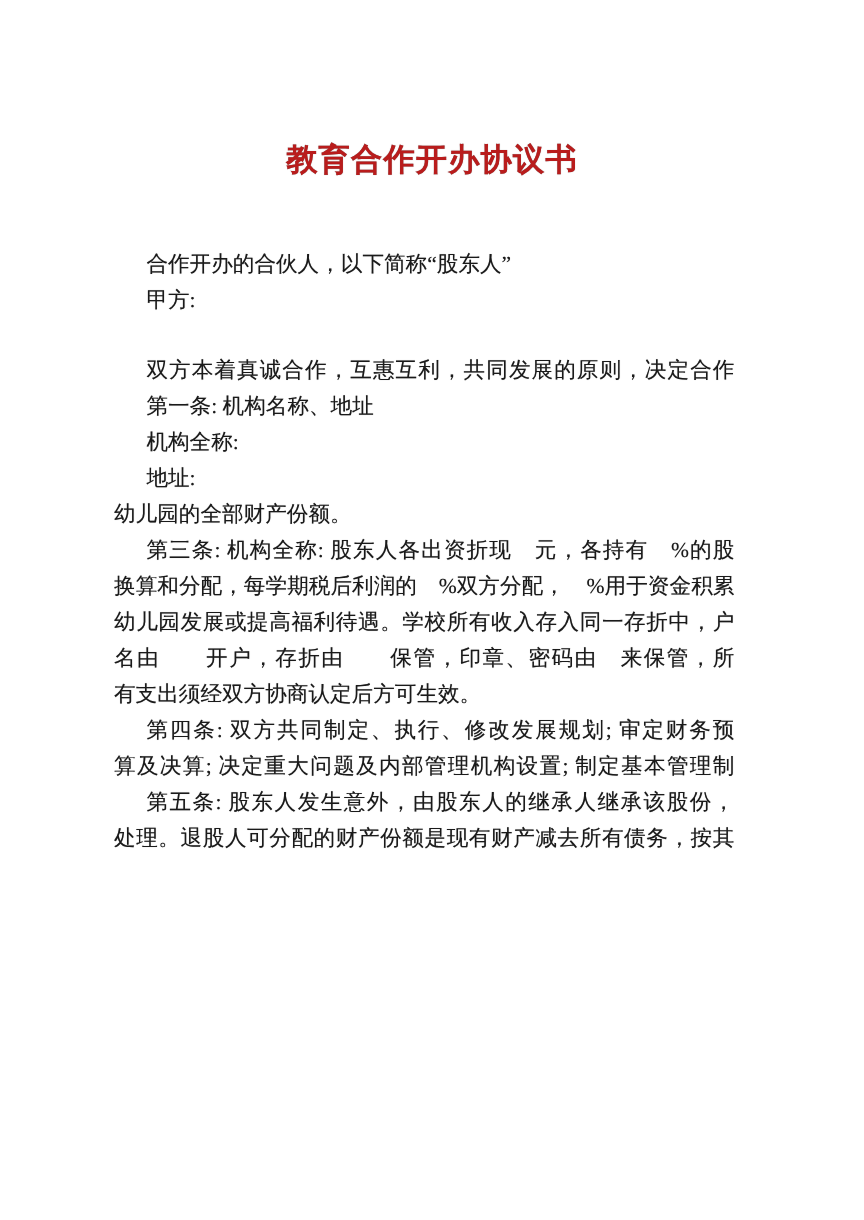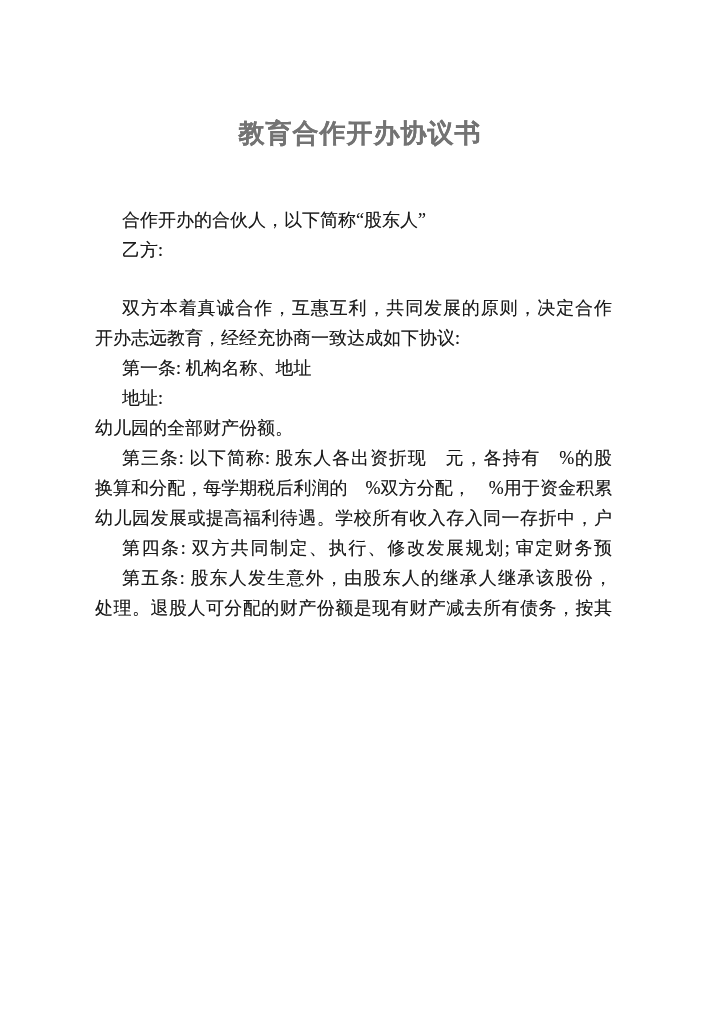--- a/index.html
+++ b/index.html
@@ -13,21 +13,21 @@
     color: #1a1a1a;
   }
   .doc-title {
     margin-top: 116px;
     line-height: 34px;
     font-size: 26px;
     font-weight: bold;
     text-align: center;
     font-family: "Liberation Sans", sans-serif;
     letter-spacing: 1px;
-    color: #737373;
+    color: #b91c1c;
     text-shadow: 0 0 0.6px rgba(0,0,0,0.55);
   }
   .body-block {
     margin-top: 55px;
     padding-left: 95px;
     padding-right: 108px;
   }
   .line {
     font-size: 18px;
     line-height: 30px;
@@ -44,48 +44,51 @@
 <body>
 
 <div class="page">
 
   <div class="doc-title">教育合作开办协议书</div>
 
   <div class="body-block">
 
     <div class="line ind">合作开办的合伙人，以下简称“股东人”</div>
 
+    <div class="line ind">甲方:</div>
 
-    <div class="line ind">乙方:</div>
 
     <div class="spacer"></div>
 
     <div class="line ind fill">双方本着真诚合作，互惠互利，共同发展的原则，决定合作</div>
 
-    <div class="line">开办志远教育，经经充协商一致达成如下协议:</div>
 
     <div class="line ind">第一条: 机构名称、地址</div>
 
+    <div class="line ind">机构全称:</div>
 
     <div class="line ind">地址:</div>
 
 
     <div class="line">幼儿园的全部财产份额。</div>
 
-    <div class="line ind fill">第三条: 以下简称: 股东人各出资折现　元，各持有　%的股</div>
+    <div class="line ind fill">第三条: 机构全称: 股东人各出资折现　元，各持有　%的股</div>
 
 
     <div class="line fill">换算和分配，每学期税后利润的　%双方分配，　%用于资金积累及</div>
 
     <div class="line fill">幼儿园发展或提高福利待遇。学校所有收入存入同一存折中，户</div>
 
+    <div class="line fill">名由　　开户，存折由　　保管，印章、密码由　来保管，所</div>
 
+    <div class="line">有支出须经双方协商认定后方可生效。</div>
 
     <div class="line ind fill">第四条: 双方共同制定、执行、修改发展规划; 审定财务预</div>
 
+    <div class="line fill">算及决算; 决定重大问题及内部管理机构设置; 制定基本管理制</div>
 
 
     <div class="line ind fill">第五条: 股东人发生意外，由股东人的继承人继承该股份，</div>
 
 
 
     <div class="line fill">处理。退股人可分配的财产份额是现有财产减去所有债务，按其</div>
 
   </div>
 </div>

